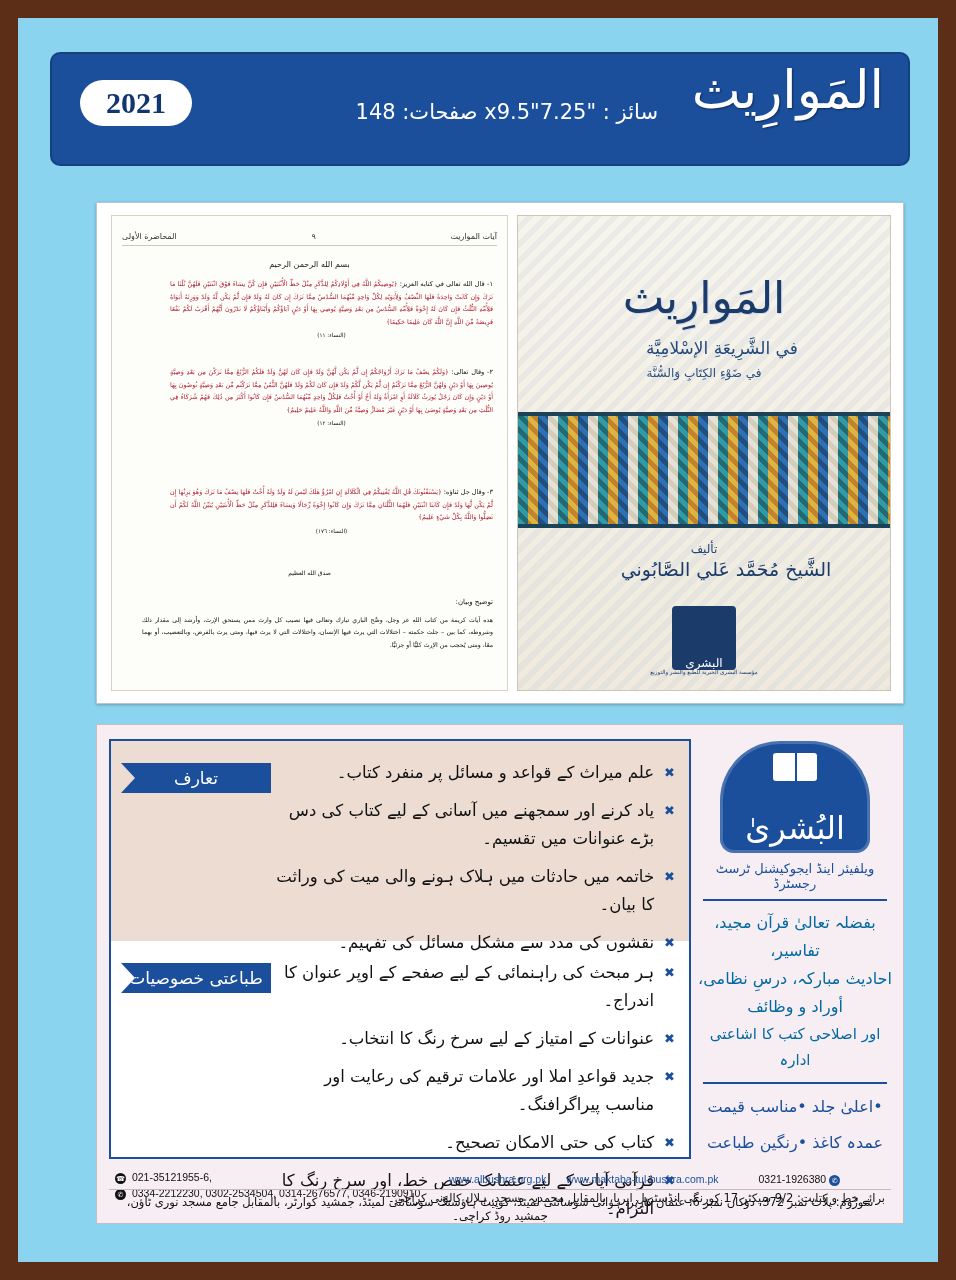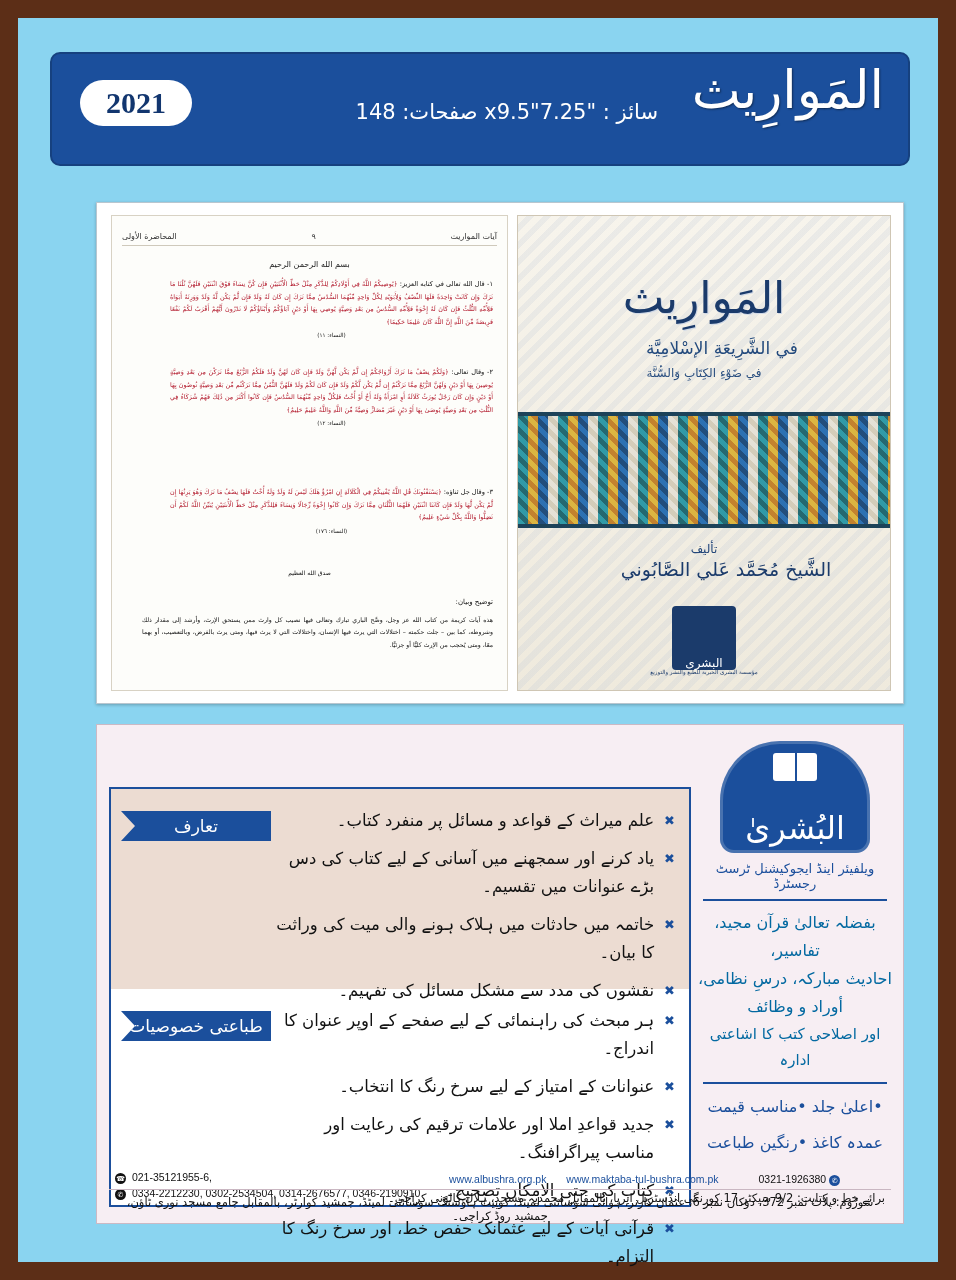--- a/index.html
+++ b/index.html
@@ -230,21 +230,20 @@
   .pub-feat{
     color:#1b4f9c;font-family:"DejaVu Sans", sans-serif;
     font-size:16px;line-height:1.9;margin-top:6px;
   }
   
   .lists{
     position:absolute;left:12px;top:14px;
     width:578px;height:416px;
     border:2px solid #1b4f9c;
     background:#86efac;
-    margin-top:48px;
   }
   .band-a{position:absolute;left:0;right:0;top:0;height:200px;background:#ecdcd2;}
   .band-b{position:absolute;left:0;right:0;top:200px;bottom:0;background:#ffffff;}
   .ribbon{
     position:absolute;left:10px;
     width:150px;height:30px;
     background:#1b4f9c;
     color:#ffffff;
     display:flex;align-items:center;justify-content:center;
     font-family:"DejaVu Sans", sans-serif;font-size:17px;

